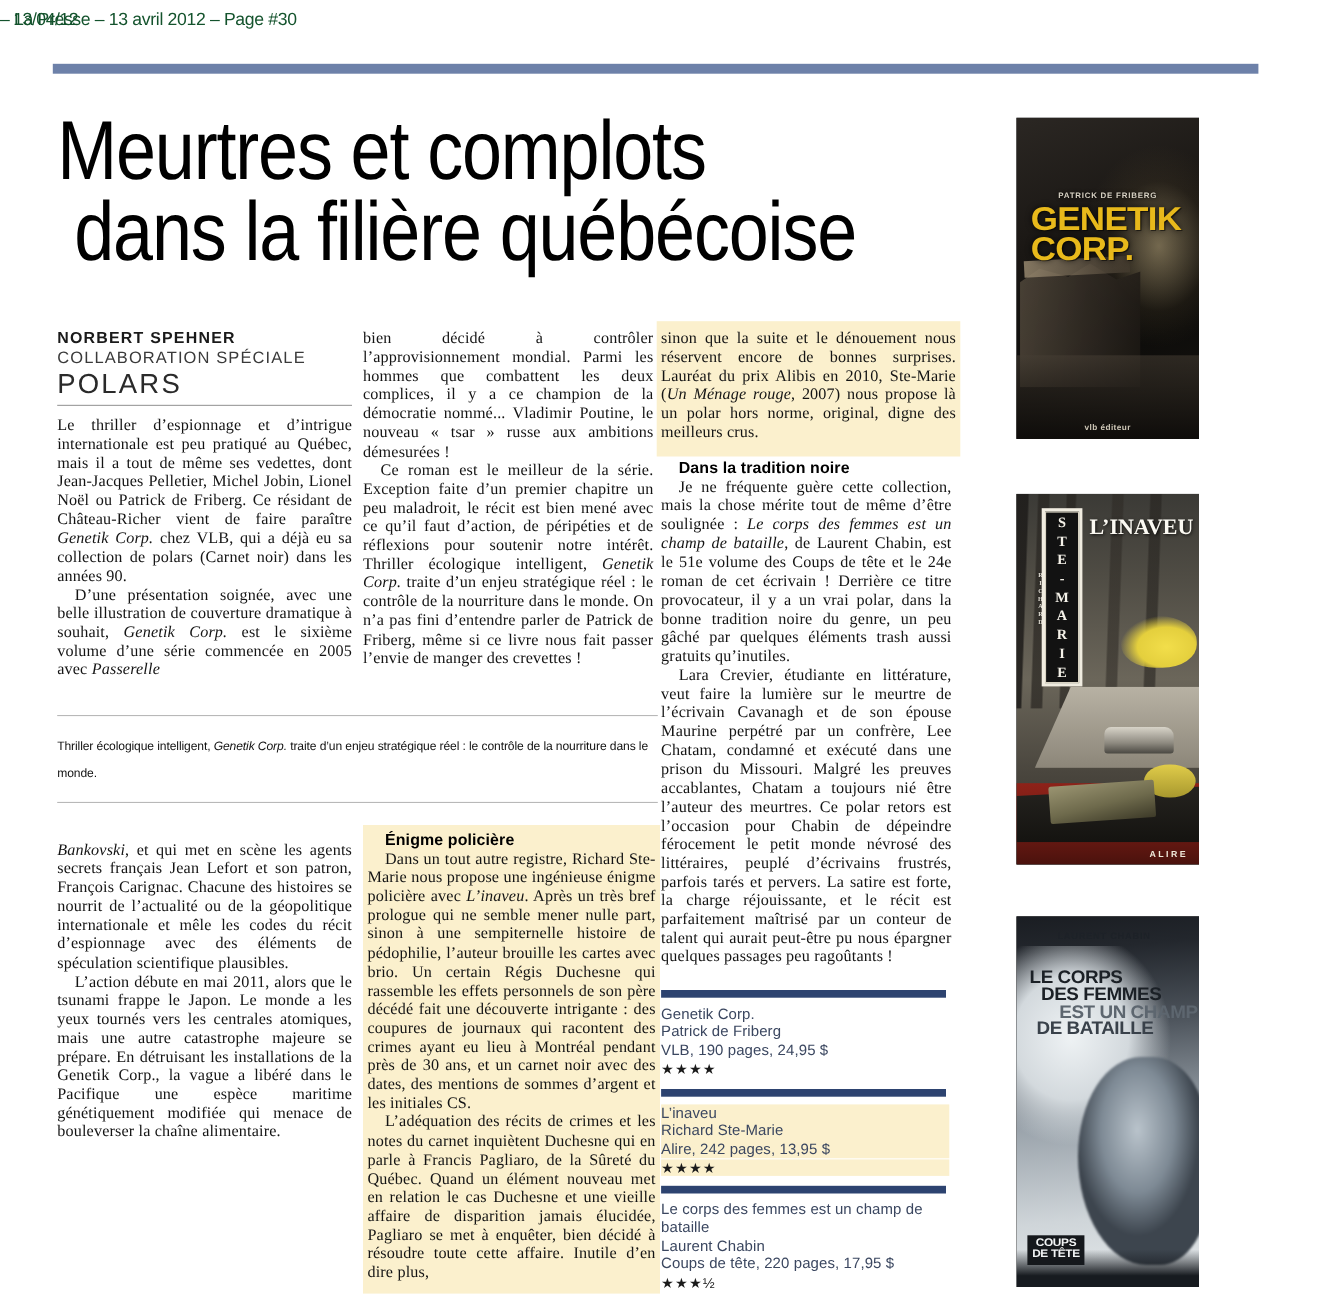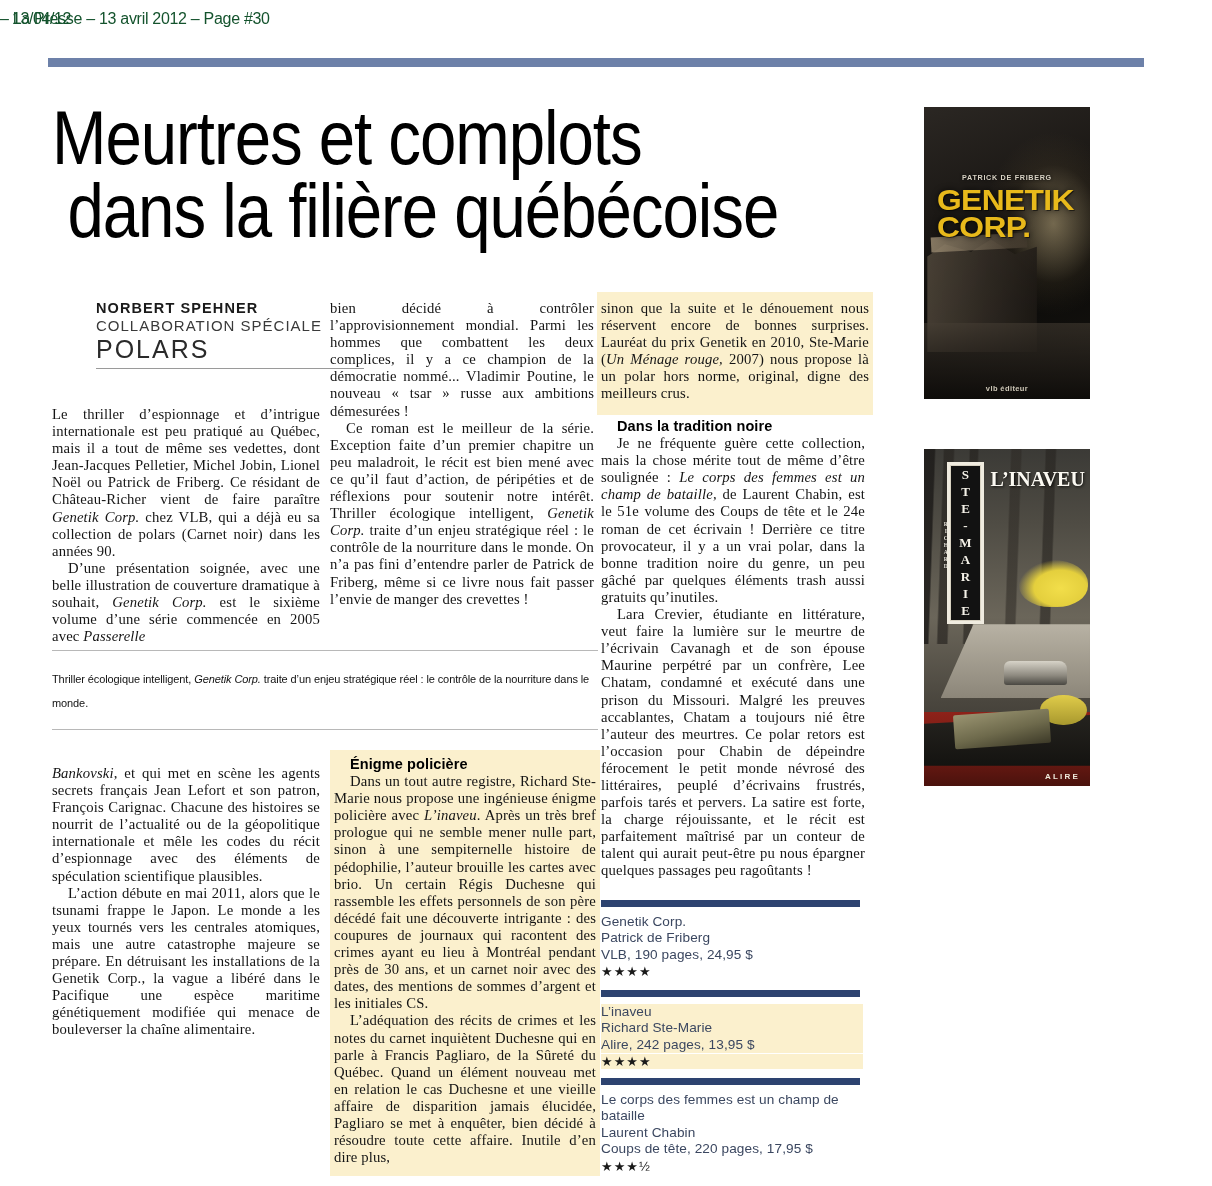--- a/index.html
+++ b/index.html
@@ -86,21 +86,20 @@
   .col p.noind { text-indent: 0; }
   .col i, .col em { font-style: italic; }
 
   
   .byline {
     position: absolute;
     left: 52px; top: 300px;
     width: 268px;
     font-family: "Liberation Sans", sans-serif;
     color: #1a1a1a;
-    margin-left: 44px;
   }
   .byline .author {
     font-size: 14.5px;
     font-weight: 700;
     letter-spacing: 1.1px;
   }
   .byline .collab {
     font-size: 15px;
     font-weight: 400;
     letter-spacing: 1.0px;
@@ -421,32 +420,32 @@
     <span class="hl2">dans la filière québécoise</span>
   </div>
 
   <div class="byline">
     <div class="author">NORBERT SPEHNER</div>
     <div class="collab">COLLABORATION SPÉCIALE</div>
     <div class="section">POLARS</div>
     <div class="rule"></div>
   </div>
 
-  <div class="col" style="left:52px; top:406px; width:268px;">
+  <div class="col" style="left:52px; top:379px; width:268px;">
     <p class="noind"><span>Le thriller d’espionnage et d’intrigue internationale est peu pratiqué au Québec, mais il a tout de même ses vedettes, dont Jean-Jacques Pelletier, Michel Jobin, Lionel Noël ou Patrick de Friberg. Ce résidant de Château-Richer vient de faire paraître </span><i>Genetik Corp.</i><span> chez VLB, qui a déjà eu sa collection de polars (Carnet noir) dans les années 90.</span></p>
     <p><span>D’une présentation soignée, avec une belle illustration de couverture dramatique à souhait, </span><i>Genetik Corp.</i><span> est le sixième volume d’une série commencée en 2005 avec </span><i>Passerelle</i></p>
   </div>
 
   <div class="col" style="left:330px; top:300px; width:264px;">
     <p class="noind">bien décidé à contrôler l’approvisionnement mondial. Parmi les hommes que combattent les deux complices, il y a ce champion de la démocratie nommé... Vladimir Poutine, le nouveau « tsar » russe aux ambitions démesurées !</p>
     <p><span>Ce roman est le meilleur de la série. Exception faite d’un premier chapitre un peu maladroit, le récit est bien mené avec ce qu’il faut d’action, de péripéties et de réflexions pour soutenir notre intérêt. Thriller écologique intelligent, </span><i>Genetik Corp.</i><span> traite d’un enjeu stratégique réel : le contrôle de la nourriture dans le monde. On n’a pas fini d’entendre parler de Patrick de Friberg, même si ce livre nous fait passer l’envie de manger des crevettes !</span></p>
   </div>
 
   <div class="col hl-yellow" style="left:597px; top:292px; width:268px; padding:8px 4px 12px 4px;">
-    <p class="noind"><span>sinon que la suite et le dénouement nous réservent encore de bonnes surprises. Lauréat du prix Genetik en 2010, Ste-Marie (</span><i>Un Ménage rouge,</i><span> 2007) nous propose là un polar hors norme, original, digne des meilleurs crus.</span></p>
+    <p class="noind"><span>sinon que la suite et le dénouement nous réservent encore de bonnes surprises. Lauréat du prix Alibis en 2010, Ste-Marie (</span><i>Un Ménage rouge,</i><span> 2007) nous propose là un polar hors norme, original, digne des meilleurs crus.</span></p>
   </div>
 
   <div class="col" style="left:601px; top:418px; width:264px;">
     <p class="subhead">Dans la tradition noire</p>
     <p><span>Je ne fréquente guère cette collection, mais la chose mérite tout de même d’être soulignée : </span><i>Le corps des femmes est un champ de bataille</i><span>, de Laurent Chabin, est le 51e volume des Coups de tête et le 24e roman de cet écrivain ! Derrière ce titre provocateur, il y a un vrai polar, dans la bonne tradition noire du genre, un peu gâché par quelques éléments trash aussi gratuits qu’inutiles.</span></p>
     <p>Lara Crevier, étudiante en littérature, veut faire la lumière sur le meurtre de l’écrivain Cavanagh et de son épouse Maurine perpétré par un confrère, Lee Chatam, condamné et exécuté dans une prison du Missouri. Malgré les preuves accablantes, Chatam a toujours nié être l’auteur des meurtres. Ce polar retors est l’occasion pour Chabin de dépeindre férocement le petit monde névrosé des littéraires, peuplé d’écrivains frustrés, parfois tarés et pervers. La satire est forte, la charge réjouissante, et le récit est parfaitement maîtrisé par un conteur de talent qui aurait peut-être pu nous épargner quelques passages peu ragoûtants !</p>
   </div>
 
   <div class="pullquote">
     <div class="pq-rule-top"></div>
@@ -521,14 +520,31 @@
     <div class="cov2-authorstrip">RICHARD</div>
     <div class="cov2-namebox">
       <div class="cov2-namebox-inner">
         <div class="cov2-name">STE-MARIE</div>
       </div>
     </div>
     <div class="cov2-title">L’INAVEU</div>
     <div class="cov2-pub">ALIRE</div>
   </div>
 
+  <div class="cover cover-3">
+    <div class="cov3-bg"></div>
+    <div class="cov3-snow"></div>
+    <div class="cov3-face"></div>
+    <div class="cov3-dark-bottom"></div>
+    <div class="cov3-author">LAURENT CHABIN</div>
+    <div class="cov3-title">
+      <span>LE CORPS</span>
+      <span class="l2">DES FEMMES</span>
+      <span class="l3">EST UN CHAMP</span>
+      <span class="l4">DE BATAILLE</span>
+    </div>
+    <div class="cov3-logo">
+      <span>COUPS</span>
+      <span>DE TÊTE</span>
+    </div>
+  </div>
 
 </div>
 
 </body></html>

